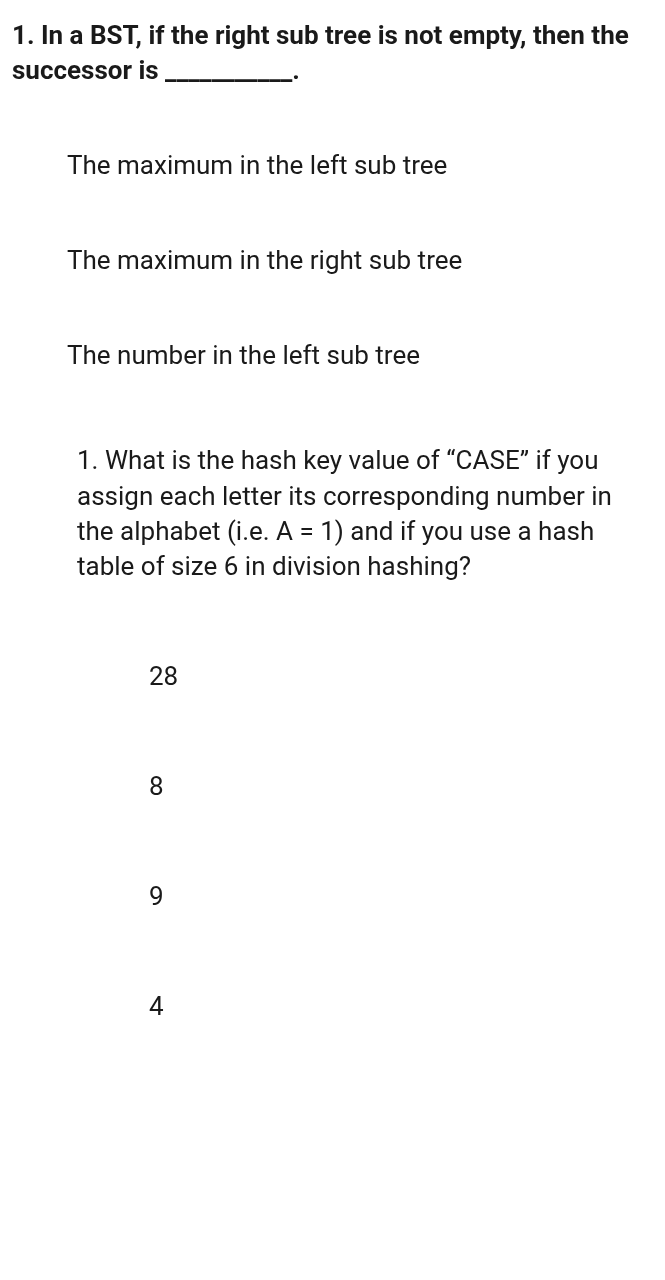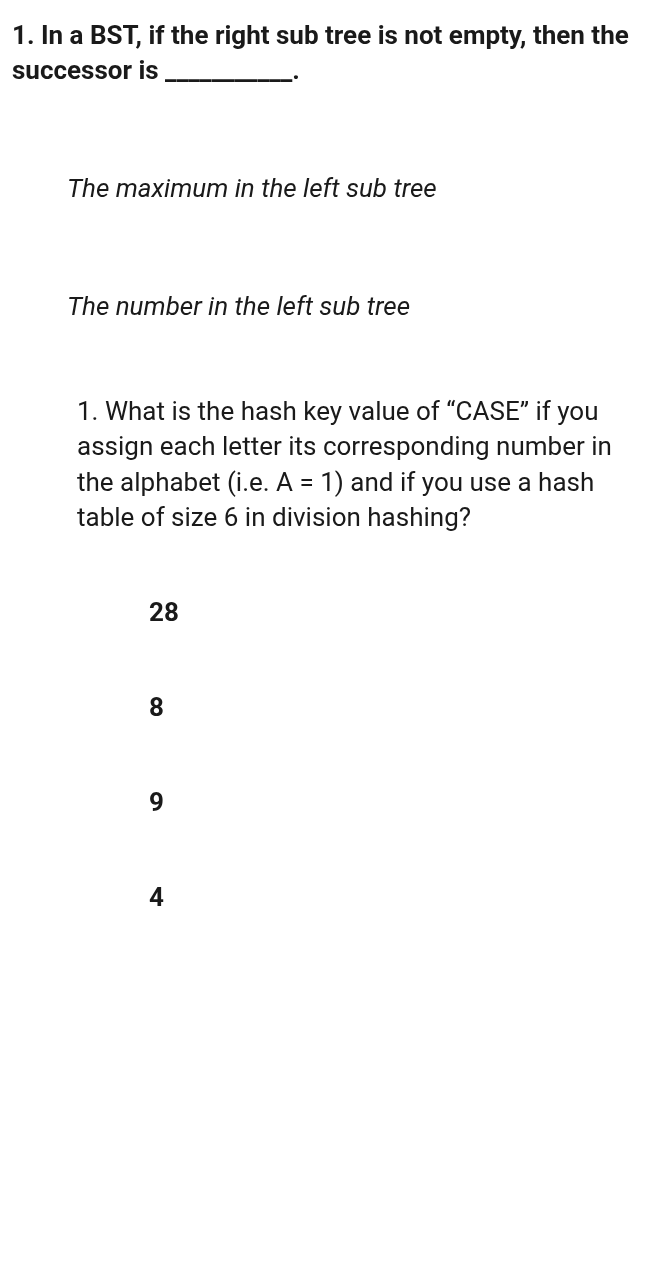--- a/index.html
+++ b/index.html
@@ -21,49 +21,48 @@
     margin-bottom: 60px;
   }
   .q1-text {
     padding-left: 0;
     font-weight: bold;
   }
   .indent-1 {
     padding-left: 55px;
   }
   .option {
-    margin-top: 83px;
-    font-style: italic;
+    margin-top: 60px;
   }
   .q2 {
     padding-left: 65px;
     margin-top: 70px;
   }
   .q2-text {
   }
   .indent-2 {
     padding-left: 72px;
   }
   .option2 {
-    margin-top: 60px;
-    font-weight: bold;
+    margin-top: 75px;
   }
 </style>
 </head>
 <body>
 
 <div class="page">
 
   <div class="q1">
     <div class="q1-text">
       <span>1.</span>
       <span>In a BST, if the right sub tree is not empty, then the successor is ___________.</span>
     </div>
 
     <div class="indent-1 option">The maximum in the left sub tree</div>
+    <div class="indent-1 option">The maximum in the right sub tree</div>
     <div class="indent-1 option">The number in the left sub tree</div>
   </div>
 
   <div class="q2">
     <div class="q2-text">
       <span>1.</span>
       <span>What is the hash key value of “CASE” if you assign each letter its corresponding number in the alphabet (i.e. A = 1) and if you use a hash table of size 6 in division hashing?</span>
     </div>
 
     <div class="indent-2 option2">28</div>

